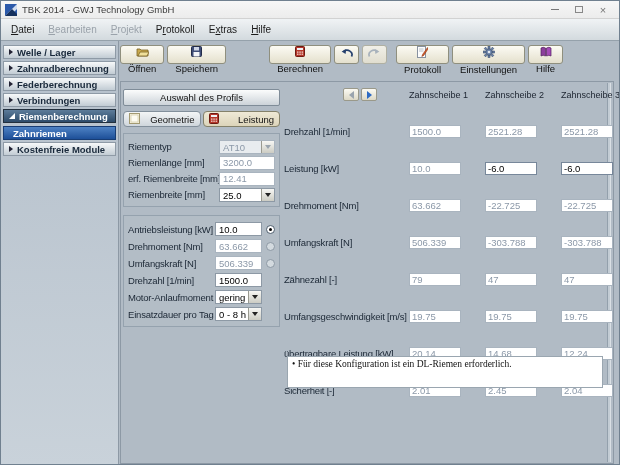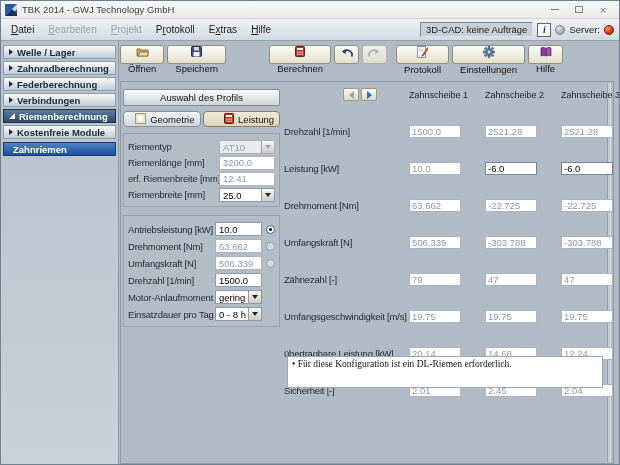--- a/index.html
+++ b/index.html
@@ -69,21 +69,21 @@
                 border:1px solid #8d99a5; background:#b1bbc5; }
   .gutter { position:absolute; left:486px; top:1px; width:4px; height:379px;
             background:#c3ccd4; border-left:1px solid #93a0ac; border-right:1px solid #d9dfe4; }
 
   
   .leftcol { position:absolute; left:2px; top:7px; width:157px; }
   .btn-wide { width:100%; height:17px; display:flex; align-items:center; justify-content:center;
               background:linear-gradient(#fbfcfc,#ccd3d9); border:1px solid #7f8c98; border-radius:2px;
               font-size:9.5px; color:#111; }
   .tabrow { display:flex; margin-top:5px; gap:2px; }
-  .tabbtn { flex:1; height:16px; display:flex; align-items:center; justify-content:flex-end; gap:4px; padding:0 5px;
+  .tabbtn { flex:1; height:16px; display:flex; align-items:center; justify-content:space-between; gap:4px; padding:0 5px;
             background:linear-gradient(#f3f5f6,#cfd6dc); border:1px solid #828f9b; border-radius:4px;
             font-size:9.5px; color:#111; }
   .tabbtn.active { background:linear-gradient(#efe9d6,#dcd4ba); border-color:#84816a; }
   .groupbox { margin-top:6px; border:1px solid #95a2ae; padding:4px 4px 3px 4px; background:rgba(255,255,255,0.03); }
   .groupbox.g2 { margin-top:8px; }
   .frow { display:flex; align-items:center; height:15px; margin:1px 0; }
   .g2 .frow { height:16px; }
   .flabel { flex:1; font-size:9.5px; letter-spacing:-0.2px; color:#1b2735; white-space:nowrap; overflow:hidden; }
   .field { height:14px; border:1px solid #8d99a5; background:#fff; font-size:9.5px; color:#000;
            padding:0 3px; font-family:inherit; }
@@ -146,29 +146,20 @@
     <span class="winbtn close">×</span>
   </div>
 
   <div class="menubar">
     <span class="menu-item"><span></span><u>D</u><span>atei</span></span>
     <span class="menu-item disabled"><span></span><u>B</u><span>earbeiten</span></span>
     <span class="menu-item disabled"><span></span><u>P</u><span>rojekt</span></span>
     <span class="menu-item"><span>P</span><u>r</u><span>otokoll</span></span>
     <span class="menu-item"><span>E</span><u>x</u><span>tras</span></span>
     <span class="menu-item"><span></span><u>H</u><span>ilfe</span></span>
-    <span class="menu-right">
-      <span class="cad-box">
-          <span>3D-CAD: keine Aufträge</span>
-        </span>
-      <span class="i-btn">i</span>
-      <span class="dot gray"></span>
-      <span class="server-label">Server:</span>
-      <span class="dot red"></span>
-    </span>
   </div>
 
   <div class="sidebar">
     <div class="nav">
         <span class="tri-r"></span>
         <span>Welle / Lager</span>
       </div>
     <div class="nav">
         <span class="tri-r"></span>
         <span>Zahnradberechnung</span>
@@ -178,26 +169,26 @@
         <span>Federberechnung</span>
       </div>
     <div class="nav">
         <span class="tri-r"></span>
         <span>Verbindungen</span>
       </div>
     <div class="nav expanded">
         <span class="tri-e"></span>
         <span>Riemenberechnung</span>
       </div>
+    <div class="nav sub">
+        <span>Zahnriemen</span>
+      </div>
     <div class="nav">
         <span class="tri-r"></span>
         <span>Kostenfreie Module</span>
-      </div>
-    <div class="nav sub">
-        <span>Zahnriemen</span>
       </div>
   </div>
 
   <div class="toolbar">
     <span class="tbtn">
       <span><svg width="13" height="11">
             <path d="M1 10 L1 3 L4 3 L5 4 L12 4 L12 10 Z" fill="#c9a94e" stroke="#7a6326" stroke-width="0.8"></path>
             <path d="M2 10 L4 6 L13 6 L11 10 Z" fill="#efdf9a" stroke="#7a6326" stroke-width="0.8"></path>
           </svg></span>
       <span>Öffnen</span>

